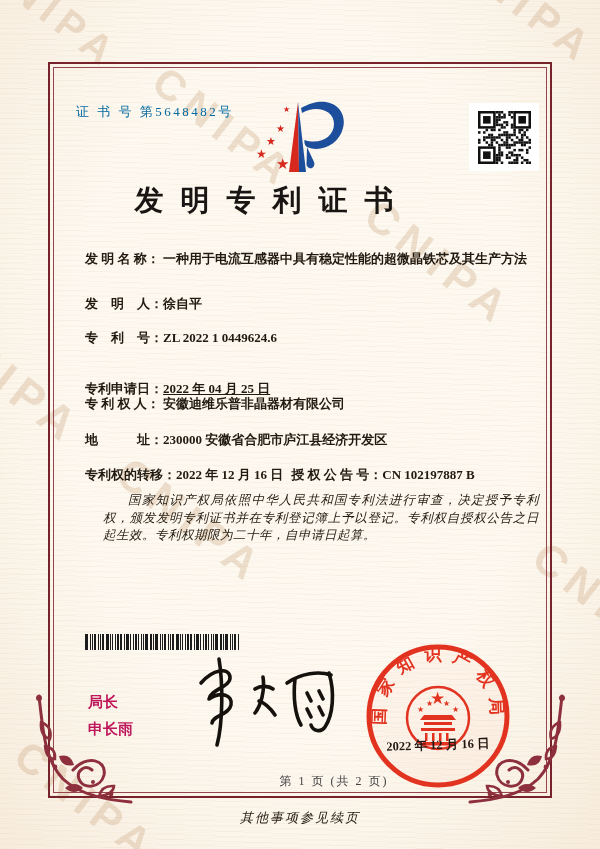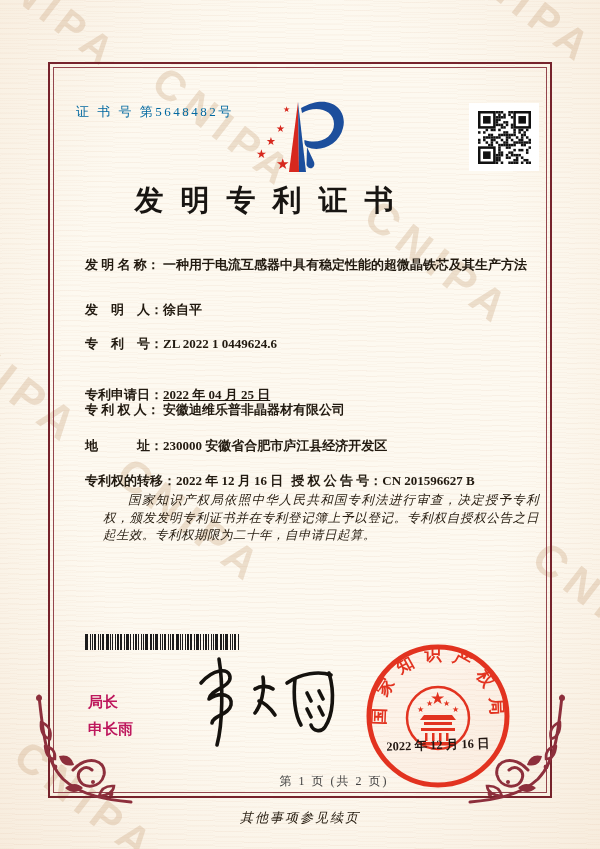--- a/index.html
+++ b/index.html
@@ -33,21 +33,21 @@
     font-size:29px; font-weight:600; color:#181512; letter-spacing:17px; padding-left:17px; z-index:3; }
 
   .qr-plate { position:absolute; left:469px; top:103px; width:70px; height:68px;
     background:#fff; display:flex; align-items:center; justify-content:center; z-index:3; }
 
   .logo { position:absolute; left:250px; top:96px; z-index:3; }
 
   .fields { z-index:3; }
   .field-row { position:absolute; left:85px; width:438px; font-size:13px; font-weight:700;
     color:#221a10; white-space:nowrap; z-index:3; }
-  .field-label { display:inline-block; min-width:78px;margin-top:6px; }
+  .field-label { display:inline-block; min-width:78px; }
   .pair2 { margin-left:8px; }
 
   .legal { position:absolute; left:84px; top:492px; width:436px; z-index:3;
     font-size:12.5px; line-height:17.5px; color:#241a0e; font-style:italic;
     font-weight:500; text-align:justify; letter-spacing:0.5px;margin-left:19px; }
   .legal p { text-indent:2em; }
 
   .barcode-wrap { position:absolute; left:85px; top:634px; z-index:3; }
 
   .officials { position:absolute; left:88px; top:688px; z-index:3;
@@ -309,21 +309,21 @@
   <div class="field-row" style="top:380px;text-decoration:underline;">
     <span class="field-label">专利申请日：</span><span>2022 年 04 月 25 日</span>
   </div>
   <div class="field-row" style="top:395px;">
     <span class="field-label">专 利 权 人：</span><span>安徽迪维乐普非晶器材有限公司</span>
   </div>
   <div class="field-row" style="top:431px;">
     <span class="field-label">地　　　址：</span><span>230000  安徽省合肥市庐江县经济开发区</span>
   </div>
   <div class="field-row" style="top:466px;">
-    <span class="field-label">专利权的转移：</span><span>2022 年 12 月 16 日</span><span class="pair2">授 权 公 告 号：</span><span>CN 201596627 B</span>
+    <span class="field-label">专利权的转移：</span><span>2022 年 12 月 16 日</span><span class="pair2">授 权 公 告 号：</span><span>CN 102197887 B</span>
   </div>
 </div>
 
 <div class="legal">
   <p>国家知识产权局依照中华人民共和国专利法进行审查，决定授予专利权，颁发发明专利证书并在专利登记簿上予以登记。专利权自授权公告之日起生效。专利权期限为二十年，自申请日起算。</p>
 </div>
 
 <div class="barcode-wrap">
   <svg id="barcode-svg" width="157" height="16" viewBox="0 0 157 16">
       <rect x="0" y="0" width="3" height="16" fill="#1b1b1b"></rect>

